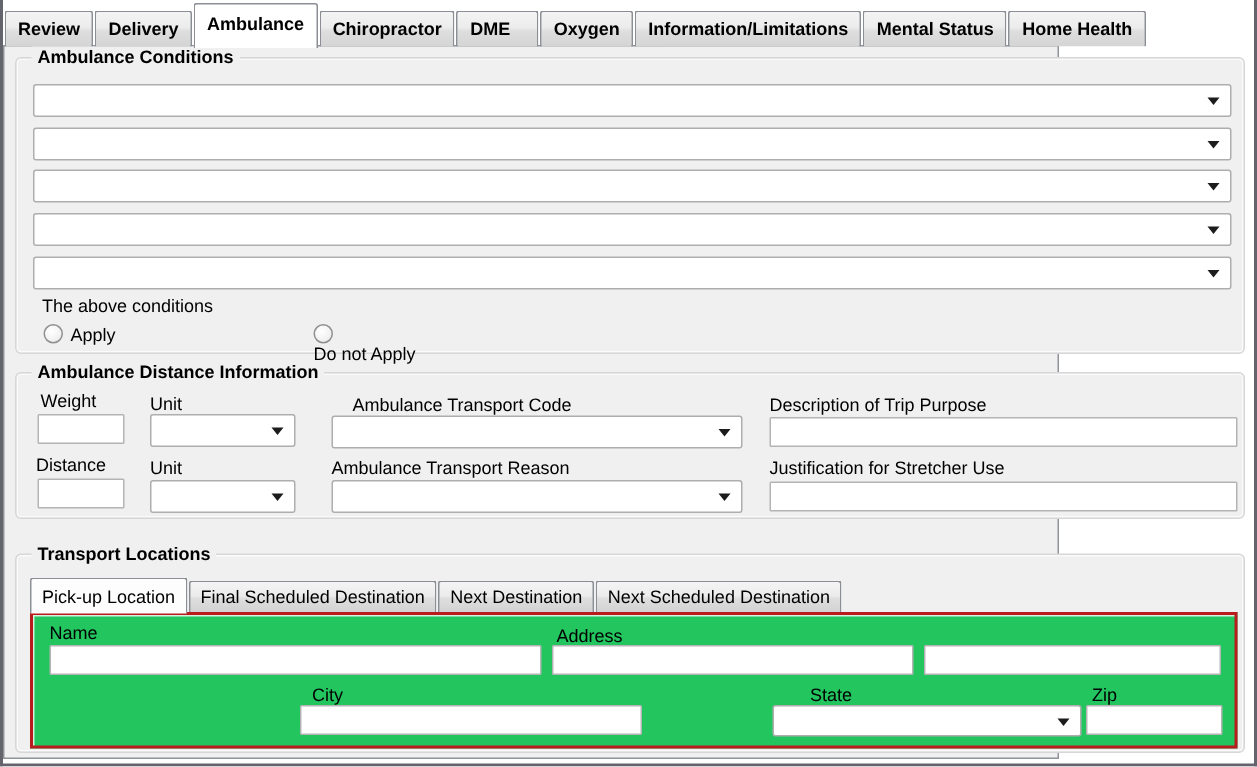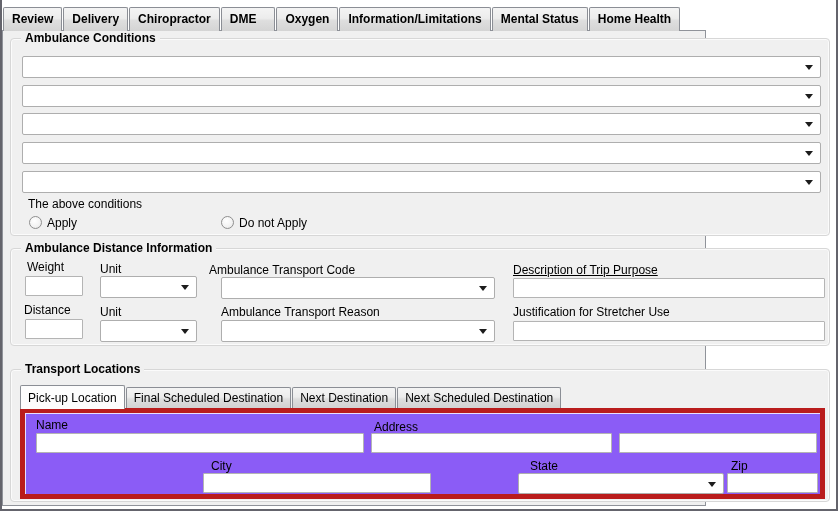--- a/index.html
+++ b/index.html
@@ -57,33 +57,34 @@
   }
   
   .subtabstrip { position:absolute; display:flex; align-items:flex-end; height:24px; z-index:2; }
   .subtab {
     height:21px; margin-right:1px; padding:3px 7px 0 7px; white-space:nowrap;
     background:linear-gradient(#f4f4f4 0%, #ececec 45%, #dedede 55%, #d2d2d2 100%);
     border:1px solid #8b8e95; border-bottom:none; border-radius:2px 2px 0 0; cursor:default;
   }
   .subtab.selected { height:24px; padding-top:5px; background:#fdfdfd; margin-bottom:-1px; position:relative; z-index:3; }
   .subtab-page {
-    position:absolute; background:#8b5cf6; border:5px solid #b91c1c;
+    position:absolute; background:#22c55e; border:2px solid #b91c1c;
     box-shadow:inset 1px 1px 0 rgba(255,255,255,0.8);
     text-decoration:underline;
   }
 </style>
 </head>
 <body>
 
 <div class="window">
 
   <div class="tabstrip">
     <div class="tab">Review</div>
     <div class="tab">Delivery</div>
+    <div class="tab selected">Ambulance</div>
     <div class="tab">Chiropractor</div>
     <div class="tab" style="padding-right:18px;">DME</div>
     <div class="tab">Oxygen</div>
     <div class="tab">Information/Limitations</div>
     <div class="tab">Mental Status</div>
     <div class="tab">Home Health</div>
   </div>
 
   <div class="tab-body">
 
@@ -110,45 +111,45 @@
         <span></span>
         <span class="combo-arrow"></span>
       </div>
 
       <span class="lbl" style="left:17px; top:158px;">The above conditions</span>
 
       <div class="radio-row" style="left:18px; top:177px;">
         <span class="radio-circle"></span>
         <span>Apply</span>
       </div>
-      <div class="radio-row" style="left:210px; top:177px;">
+      <div class="radio-row" style="left:198px; top:177px;flex-direction:column;">
         <span class="radio-circle"></span>
         <span>Do not Apply</span>
       </div>
     </div>
 
     <div class="group" style="left:7px; top:217px; width:820px; height:98px;">
       <span class="group-title">Ambulance Distance Information</span>
 
       <span class="lbl" style="left:16px; top:11px;">Weight</span>
       <input class="tbox" style="left: 14px; top: 27px; width: 58px;" value="">
 
       <span class="lbl" style="left:89px; top:13px;">Unit</span>
       <div class="combo" style="left:89px; top:27px; width:97px;">
         <span></span>
         <span class="combo-arrow"></span>
       </div>
 
-      <span class="lbl" style="left:198px; top:14px;">Ambulance Transport Code</span>
+      <span class="lbl" style="left:224px; top:14px;">Ambulance Transport Code</span>
       <div class="combo" style="left:210px; top:28px; width:274px;">
         <span></span>
         <span class="combo-arrow"></span>
       </div>
 
-      <span class="lbl" style="left:502px; top:14px;text-decoration:underline;">Description of Trip Purpose</span>
+      <span class="lbl" style="left:502px; top:14px;">Description of Trip Purpose</span>
       <input class="tbox" style="left: 502px; top: 29px; width: 312px;" value="">
 
       <span class="lbl" style="left:13px; top:54px;">Distance</span>
       <input class="tbox" style="left: 14px; top: 70px; width: 58px;" value="">
 
       <span class="lbl" style="left:89px; top:56px;">Unit</span>
       <div class="combo" style="left:89px; top:71px; width:97px;">
         <span></span>
         <span class="combo-arrow"></span>
       </div>
@@ -177,21 +178,21 @@
         <span class="lbl" style="left:11px; top:5px;">Name</span>
         <input class="tbox" style="left: 11px; top: 20px; width: 328px;" value="">
 
         <span class="lbl" style="left:349px; top:7px;">Address</span>
         <input class="tbox" style="left: 346px; top: 20px; width: 241px;" value="">
         <input class="tbox" style="left: 594px; top: 20px; width: 198px;" value="">
 
         <span class="lbl" style="left:186px; top:46px;">City</span>
         <input class="tbox" style="left: 178px; top: 60px; width: 228px;" value="">
 
-        <span class="lbl" style="left:505px; top:46px;">State</span>
+        <span class="lbl" style="left:518px; top:46px;">State</span>
         <div class="combo" style="left:493px; top:60px; width:206px; height:21px;">
           <span></span>
           <span class="combo-arrow" style="top:8px;"></span>
         </div>
 
         <span class="lbl" style="left:706px; top:46px;">Zip</span>
         <input class="tbox" style="left: 702px; top: 60px; width: 91px;" value="">
       </div>
     </div>
 

